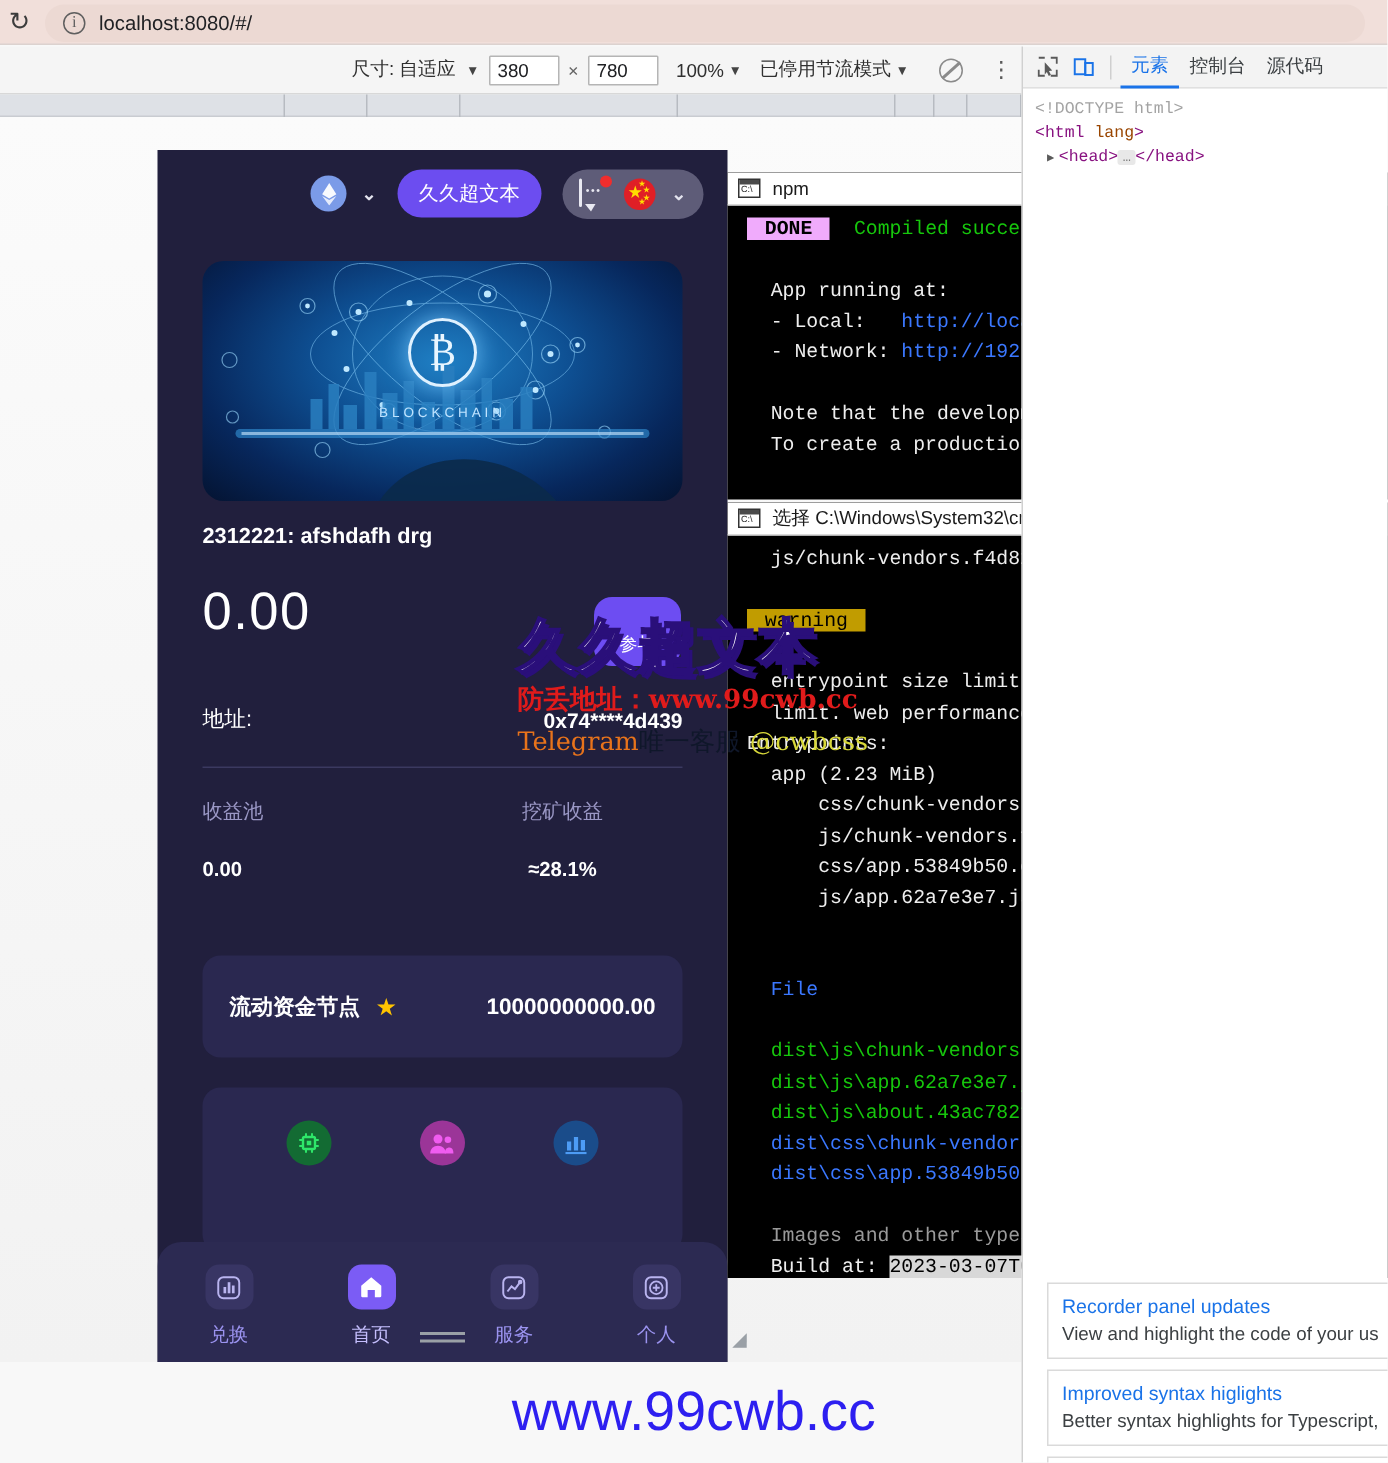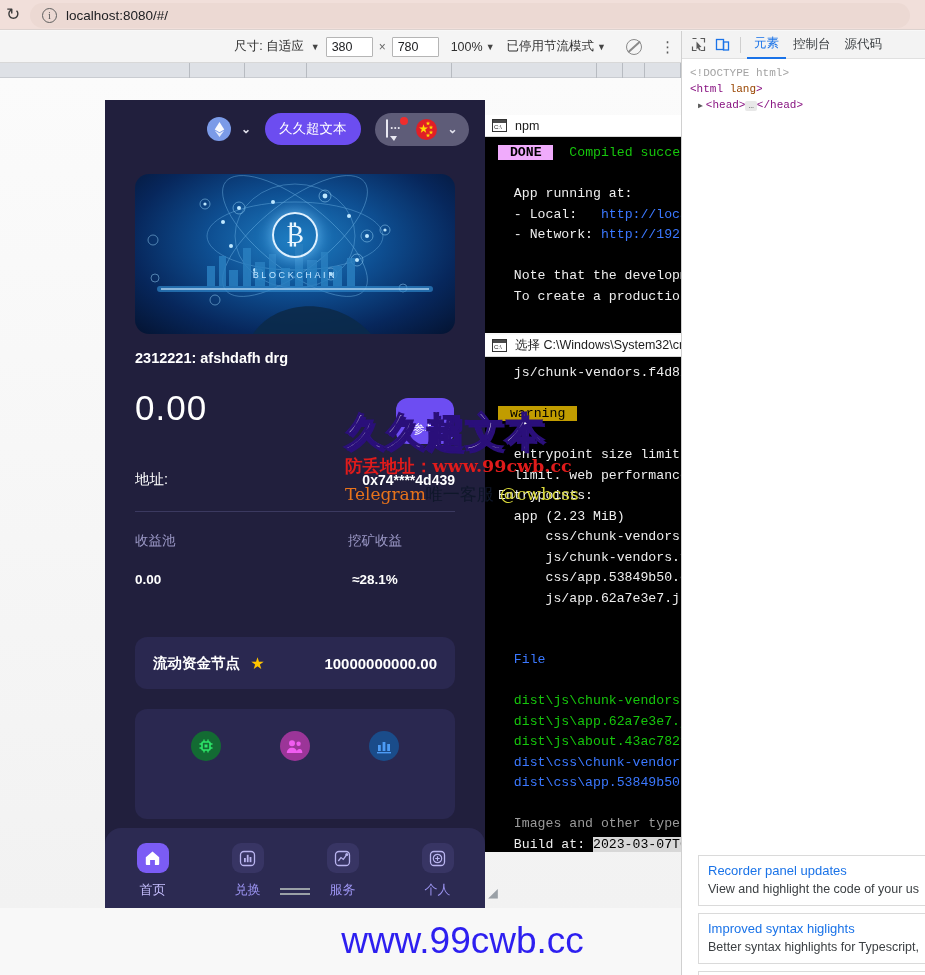--- a/index.html
+++ b/index.html
@@ -190,21 +190,21 @@
 
   .stats { display: flex; padding: 20px 30px 0; }
   .stat { flex: 1; }
   .stat:nth-child(2) { text-align: center; }
   .stat:nth-child(3) { text-align: right; }
   .stat-label { color: #9a97c5; font-size: 13.5px; }
   .stat-value { color: #fff; font-size: 13.5px; font-weight: bold; margin-top: 22px; }
 
   .node-card {
     margin: 50px 30px 0; background: #2a2850; border-radius: 12px;
-    height: 52px; display: flex; align-items: center; justify-content: space-between;
+    height: 68px; display: flex; align-items: center; justify-content: space-between;
     padding: 0 18px;
   }
   .node-label { color: #fff; font-size: 14.5px; font-weight: bold; }
   .node-star { color: #ffc400; font-size: 14px; margin-left: 6px; }
   .node-value { color: #fff; font-size: 15px; font-weight: bold; }
 
   .svc-card {
     margin: 20px 30px 0; background: #2a2850; border-radius: 12px; height: 110px;
     display: flex; align-items: flex-start; padding: 22px 26px 0;
   }
@@ -482,38 +482,38 @@
               <rect x="2" y="6" width="2.8" height="6" fill="#4d9cf5"></rect>
               <rect x="6.6" y="3" width="2.8" height="9" fill="#4d9cf5"></rect>
               <rect x="11.2" y="5" width="2.8" height="7" fill="#4d9cf5"></rect>
               <rect x="1" y="13" width="14" height="1.4" fill="#4d9cf5"></rect>
             </svg>
         </span>
       </div>
     </div>
 
     <div class="tabbar">
-      <div class="tab active">
-        <span class="tab-ico">
-          <svg width="17" height="16" viewBox="0 0 17 16">
-              <path d="M8.5 1.5 1.8 7.2V14a.9.9 0 0 0 .9.9h3.4V10h4.8v4.9h3.4a.9.9 0 0 0 .9-.9V7.2z" fill="#fff"></path>
-            </svg>
-        </span>
-        <span class="tab-lbl">首页</span>
-      </div>
       <div class="tab">
         <span class="tab-ico">
           <svg width="17" height="17" viewBox="0 0 17 17">
               <rect x="1.5" y="1.5" width="14" height="14" rx="3.5" fill="none" stroke="#b9b4ef" stroke-width="1.3"></rect>
               <rect x="5" y="8" width="1.8" height="4.2" fill="#b9b4ef"></rect>
               <rect x="7.8" y="4.8" width="1.8" height="7.4" fill="#b9b4ef"></rect>
               <rect x="10.6" y="7" width="1.8" height="5.2" fill="#b9b4ef"></rect>
             </svg>
         </span>
         <span class="tab-lbl">兑换</span>
+      </div>
+      <div class="tab active">
+        <span class="tab-ico">
+          <svg width="17" height="16" viewBox="0 0 17 16">
+              <path d="M8.5 1.5 1.8 7.2V14a.9.9 0 0 0 .9.9h3.4V10h4.8v4.9h3.4a.9.9 0 0 0 .9-.9V7.2z" fill="#fff"></path>
+            </svg>
+        </span>
+        <span class="tab-lbl">首页</span>
       </div>
       <div class="tab">
         <span class="tab-ico">
           <svg width="17" height="17" viewBox="0 0 17 17">
               <rect x="1.5" y="1.5" width="14" height="14" rx="3.5" fill="none" stroke="#b9b4ef" stroke-width="1.3"></rect>
               <polyline points="4.3,11 7,7.6 9.3,9.4 12.4,5.2" fill="none" stroke="#b9b4ef" stroke-width="1.3"></polyline>
               <circle cx="12.8" cy="4.6" r="1.5" fill="#b9b4ef"></circle>
             </svg>
         </span>
         <span class="tab-lbl">服务</span>

